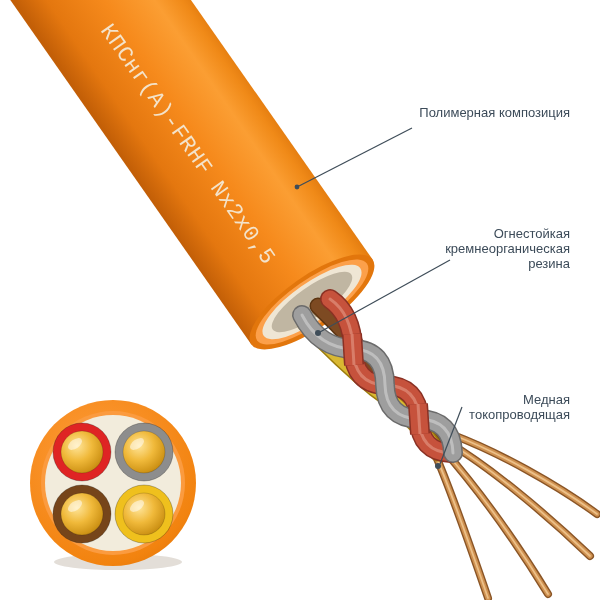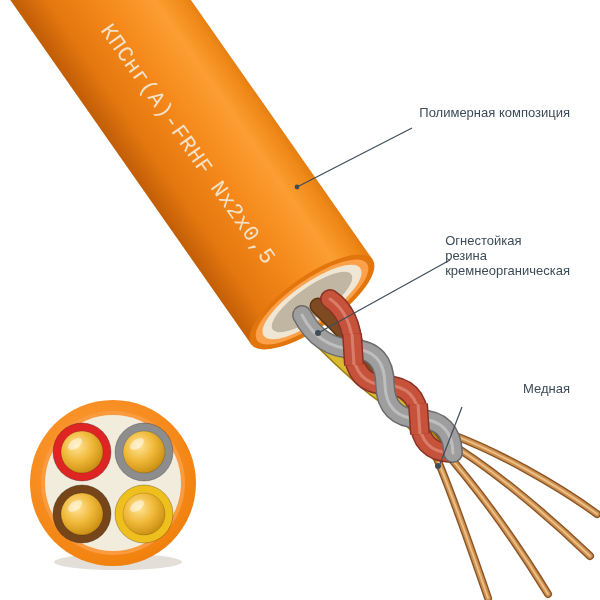--- a/index.html
+++ b/index.html
@@ -2,20 +2,21 @@
 <html><head>
 <meta charset="utf-8">
 <style>
   html,body{margin:0;padding:0;}
   body{width:600px;height:600px;background:#ffffff;font-family:"Liberation Sans",sans-serif;}
   .stage{position:relative;width:600px;height:600px;background:#ffffff;overflow:hidden;}
   .stage svg{position:absolute;top:0;left:0;}
   .annotation{
     position:absolute;
     right:30px;
+    text-align:right;
     font-size:13px;
     line-height:15px;
     color:#3c4b59;
   }
 </style>
 </head>
 <body>
 
 <div class="stage">
 
@@ -147,23 +148,24 @@
     <circle cx="297" cy="187" r="2.4"></circle>
     <circle cx="318" cy="333" r="3"></circle>
     <circle cx="438" cy="466" r="3"></circle>
   </g>
 </svg>
 
 <div class="annotation" style="top:105px">
   <div>Полимерная композиция</div>
 </div>
 
-<div class="annotation" style="top:233px">
+<div class="annotation" style="top:226px">
   <div>Огнестойкая</div>
+  <div>кремнеорганическая</div>
   <div>резина</div>
-  <div>кремнеорганическая</div>
 </div>
 
-<div class="annotation" style="top:381px">
+<div class="annotation" style="top:392px">
   <div>Медная</div>
+  <div>токопроводящая</div>
 </div>
 
 </div>
 
 </body></html>

